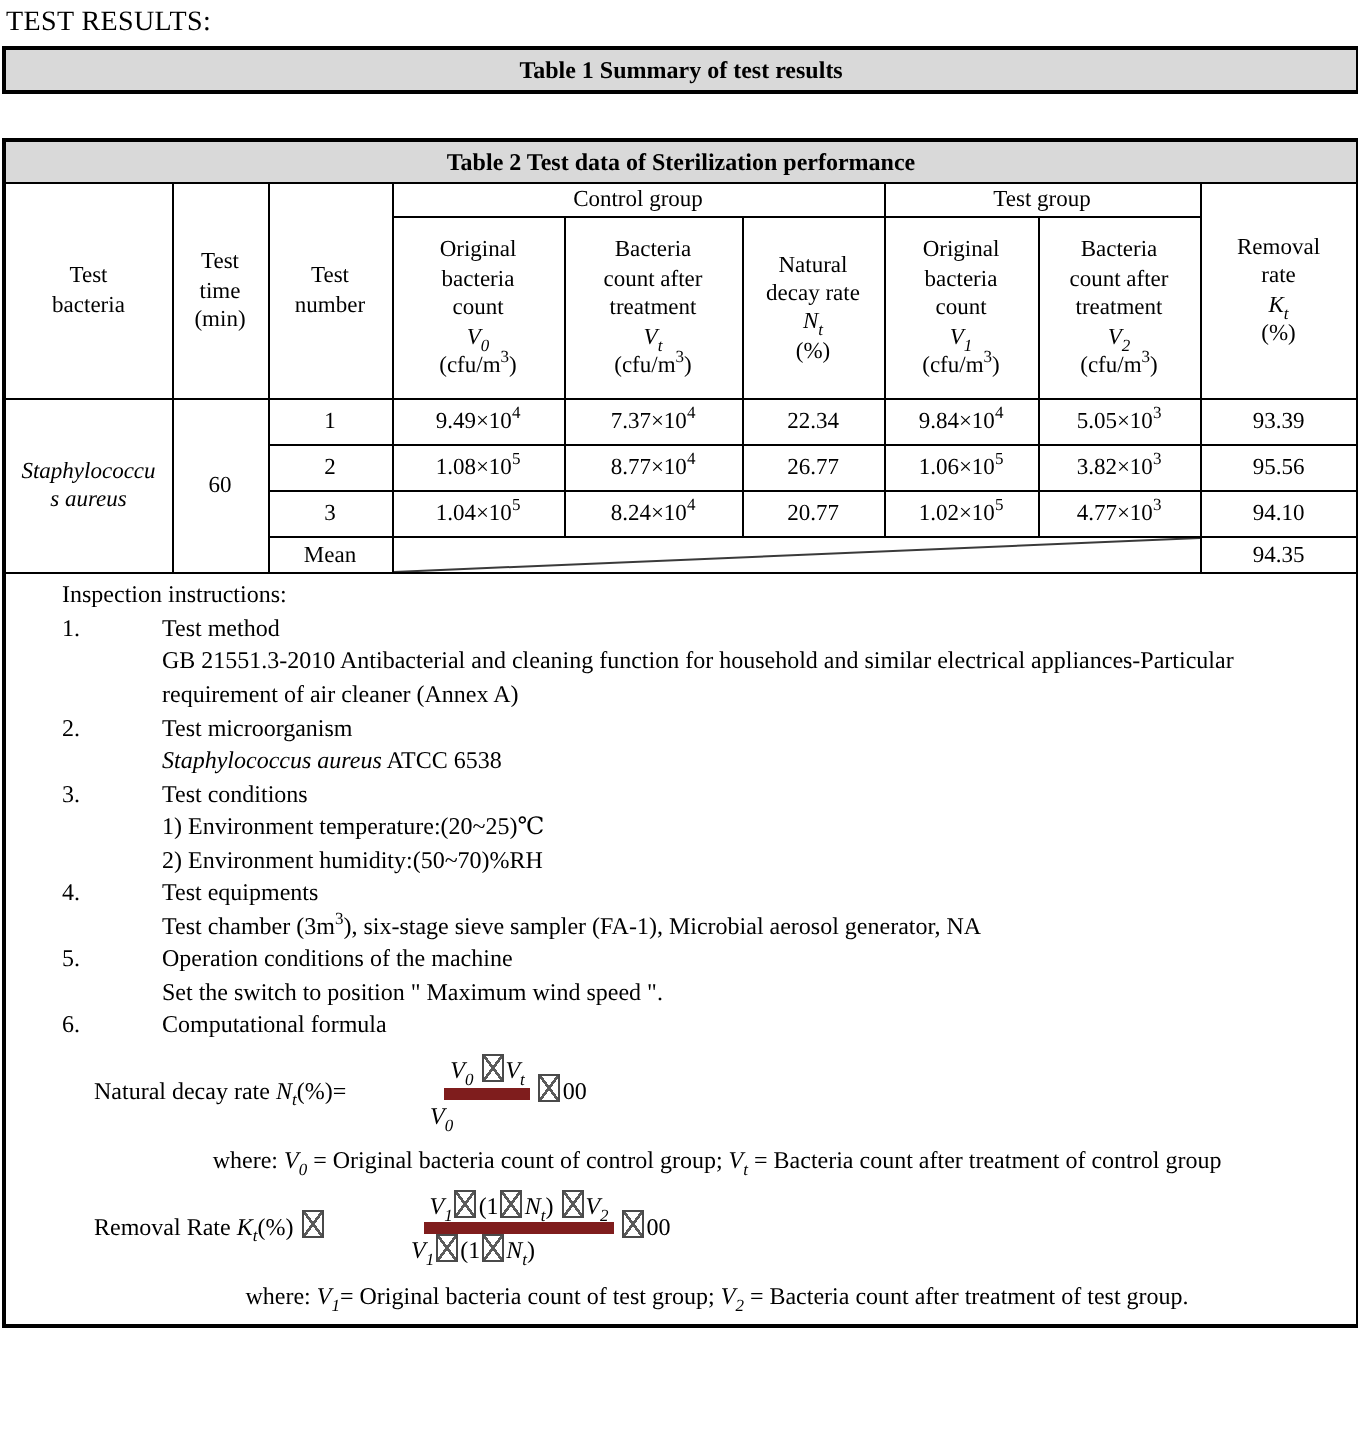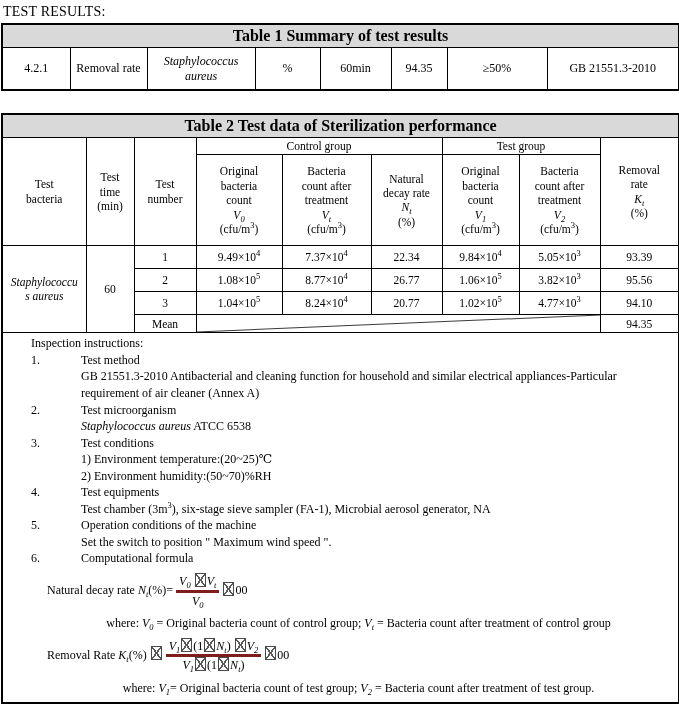--- a/index.html
+++ b/index.html
@@ -4,21 +4,21 @@
 <style>
   html,body{margin:0;padding:0;}
   body{
     width:679px;height:723px;background:#ffffff;color:#000;
     font-family:"Liberation Serif","DejaVu Serif",serif;
     -webkit-font-smoothing:antialiased;
   }
   .doc-title{font-weight:normal;font-size:14px;padding:4px 0 0 3px;letter-spacing:.2px;}
   table{border-collapse:collapse;table-layout:fixed;width:677px;margin-left:1px;border:2px solid #000;}
   td{border:1px solid #000;text-align:center;vertical-align:middle;font-size:11.5px;line-height:1.25;padding:1px 2px;overflow:hidden;}
-  .ttl{background:#d9d9d9;font-weight:bold;font-size:16px;height:18px;text-align:center;}
+  .ttl{background:#d9d9d9;font-weight:bold;font-size:12px;height:18px;text-align:center;}
   .t1{margin-top:3px;}
   .t1 .hdr td{font-weight:bold;font-size:12px;height:37px;}
   .t1 .data td{height:39px;font-size:12px;}
   .t2{margin-top:22px;}
   .t2 .grp td{height:14px;font-size:11.5px;}
   .t2 .sub td{height:88px;font-size:11.5px;}
   .t2 .datarow td{height:20px;}
   .t2 .meanrow td{height:15px;}
   .it{font-style:italic;}
   .bact{font-style:italic;word-break:break-all;padding:0 7px;}
@@ -39,51 +39,41 @@
     padding:2px 8px 4px 28px;font-size:12px;line-height:1.38;
   }
   .ins-plain{margin:0;}
   .ins-item{display:flex;}
   .ins-num{flex:0 0 26px;}
   .ins-txt{flex:1;margin-left:24px;}
   .where-line{padding-left:16px;margin:2px 0 2px;text-align:center;}
   .formula-line{padding-left:16px;margin:6px 0 6px;}
   .frac{display:inline-block;vertical-align:middle;text-align:center;margin:0 3px;}
   .fr-n,.fr-d{display:block;padding:0 3px;}
-  .fr-n{border-bottom:3px solid #7f1d1d;}
+  .fr-n{border-bottom:6px solid #7f1d1d;margin-left:46px;}
 </style>
 </head>
 <body>
 
 <div class="doc-title">TEST RESULTS:</div>
 
 <table class="t1">
   <colgroup>
     <col style="width:68px">
       <col style="width:77px">
       <col style="width:108px">
       <col style="width:65px">
     <col style="width:71px">
       <col style="width:56px">
       <col style="width:100px">
       <col style="width:132px">
   </colgroup>
   <tbody>
       <tr>
     <td class="ttl" colspan="8">Table 1 Summary of test results</td>
-  </tr>
-  <tr class="data">
-    <td>4.2.1</td>
-    <td>Removal rate</td>
-    <td class="it">Staphylococcus aureus</td>
-    <td>%</td>
-    <td>60min</td>
-    <td>94.35</td>
-    <td>≥50%</td>
-    <td>GB 21551.3-2010</td>
   </tr>
 </tbody>
   </table>
 
 <table class="t2">
   <colgroup>
     <col style="width:84px">
       <col style="width:48px">
       <col style="width:62px">
       <col style="width:86px">

